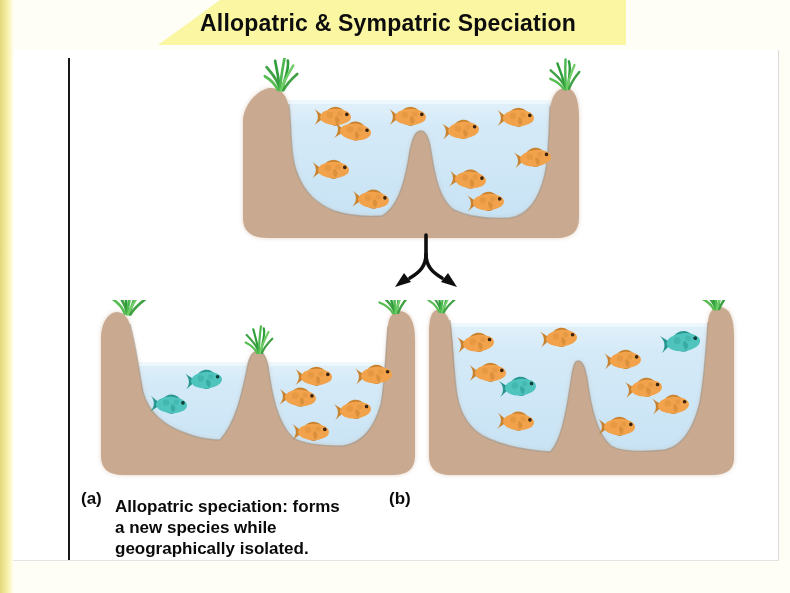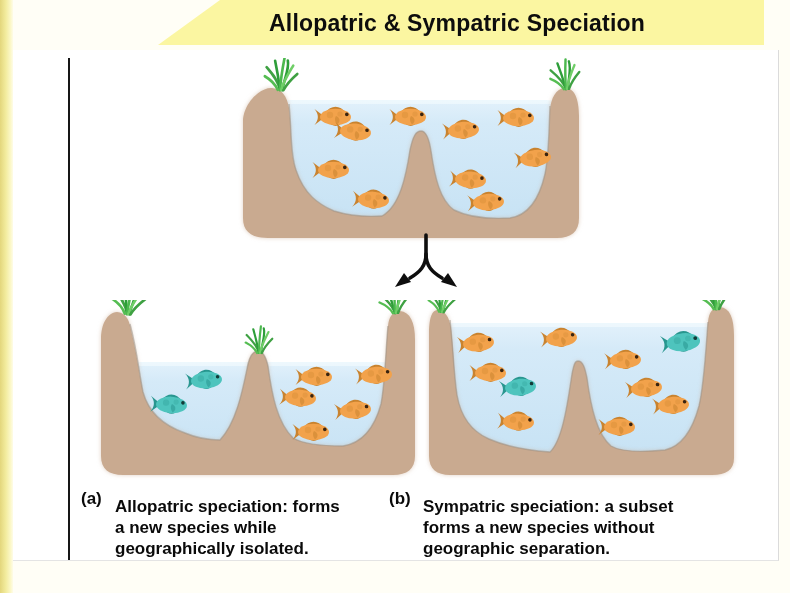--- a/index.html
+++ b/index.html
@@ -1,20 +1,20 @@
 <!DOCTYPE html>
 <html><head>
 <meta charset="utf-8">
 <style>
   html,body{margin:0;padding:0;}
   .page{position:relative;width:790px;height:593px;background:#FFFEF6;overflow:hidden;
         font-family:"Liberation Sans",sans-serif;}
   .side-strip{position:absolute;left:0;top:0;width:13px;height:593px;
         background:linear-gradient(to right,#E3D67C 0%,#F3EC9E 45%,#FBF7C6 80%,#FEFCE8 100%);}
-  .banner{position:absolute;left:0;top:0;width:764px;height:45px;}
+  .banner{position:absolute;left:0;top:0;width:626px;height:45px;}
   .banner-shape{position:absolute;inset:0;background:#FBF6A1;
         clip-path:polygon(220px 0,790px 0,790px 45px,158px 45px);}
   .banner-title{position:absolute;left:150px;right:0;top:0;height:45px;line-height:46px;
         text-align:center;font-weight:bold;font-size:23px;color:#0D0D0D;letter-spacing:0.2px;}
   .figure{position:absolute;left:13px;top:50px;width:765px;height:510px;background:#FFFFFF;
         border-right:1px solid #DBDBDB;border-bottom:1px solid #E4E4E4;}
   .axis-line{position:absolute;left:55px;top:8px;width:2px;height:502px;background:#161616;}
   .lake{position:absolute;}
   .lake-original{left:219px;top:8px;}
   .lake-a{left:82px;top:250px;}
@@ -178,18 +178,15 @@
     </svg>
 
     <div class="caption caption-a">
       <span class="cap-label">(a)</span>
       <span class="cap-text">Allopatric speciation: forms
 a new species while
 geographically isolated.</span>
     </div>
     <div class="caption caption-b">
       <span class="cap-label">(b)</span>
-      <span class="cap-text">Sympatric speciation: a subset
-forms a new species without
-geographic separation.</span>
     </div>
   </div>
 </div>
 
 </body></html>

